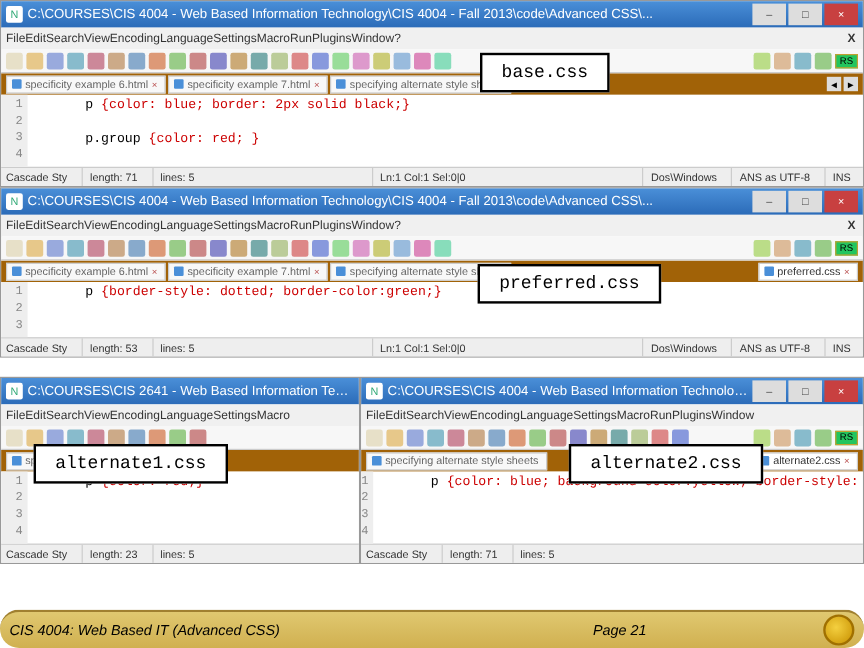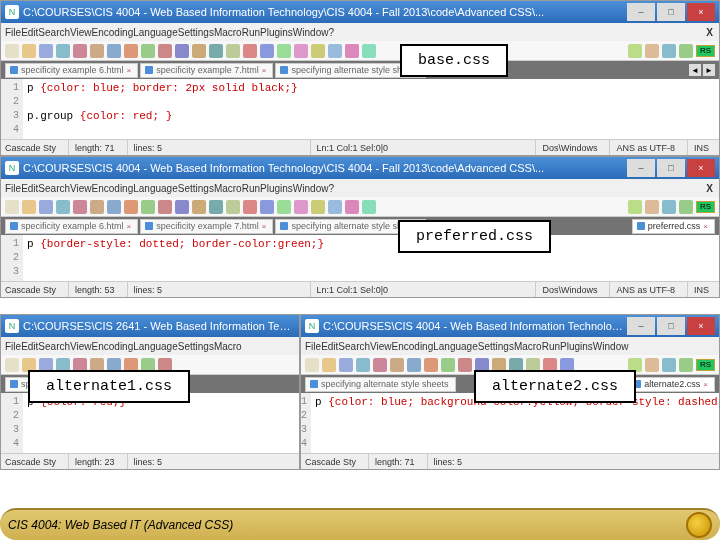--- a/index.html
+++ b/index.html
@@ -22,33 +22,33 @@
   .toolbar { background: #f7f7f7; height: 20px; display: flex; align-items: center; padding: 0 4px; gap: 3px; border-bottom: 1px solid #ccc; position: relative; }
   .tb-icon { width: 14px; height: 14px; border-radius: 2px; }
   .tb-1{background:#e7e0c8}.tb-2{background:#e7c88a}.tb-3{background:#9ad}.tb-4{background:#8bc}.tb-5{background:#c89}
   .tb-6{background:#ca8}.tb-7{background:#8ac}.tb-8{background:#d97}.tb-9{background:#9c8}.tb-10{background:#c88}
   .tb-11{background:#88c}.tb-12{background:#ca7}.tb-13{background:#7aa}.tb-14{background:#bc9}.tb-15{background:#d88}
   .tb-16{background:#89d}.tb-17{background:#9d9}.tb-18{background:#d9c}.tb-19{background:#cc7}.tb-20{background:#9bd}
   .tb-21{background:#d8b}.tb-22{background:#8db}.tb-23{background:#bd8}.tb-24{background:#db9}
   .toolbar-right { margin-left: auto; display: flex; gap: 3px; align-items: center; }
   .rs-chip { background: #22c55e; border: 1px solid #c0a030; font-size: 8px; padding: 0 3px; height: 12px; display: flex; align-items: center; }
 
-  .tabbar { background: #737373; height: 18px; display: flex; align-items: center; font-size: 9px; padding: 0 4px; gap: 2px; overflow: hidden; }
+  .tabbar { background: #a16207; height: 18px; display: flex; align-items: center; font-size: 9px; padding: 0 4px; gap: 2px; overflow: hidden; }
   .tab { background: #f8f8f8; border: 1px solid #ccc; padding: 0 6px 0 4px; height: 15px; display: flex; align-items: center; gap: 3px; color: #666; white-space: nowrap; }
   .tab.active { background: #fff; color: #333; }
   .tab-ico { width: 8px; height: 8px; background: #4a8fd8; border-radius: 1px; }
   .tab-x { color: #b55; font-size: 8px; }
   .tab-nav { margin-left: auto; display: flex; gap: 2px; }
   .tab-nav span { width: 12px; height: 12px; background: #ddd; font-size: 8px; display: flex; align-items: center; justify-content: center; }
 
   .code-area { display: flex; background: #fff; font-family: 'Consolas','Courier New',monospace; font-size: 11px; }
   .gutter { width: 22px; background: #eee; text-align: right; padding: 2px 4px 2px 0; color: #888; font-size: 10px; }
   .gutter div { height: 14px; line-height: 14px; }
   .code-lines { padding: 2px 4px; flex: 1; }
-  .code-lines div { height: 14px; line-height: 14px; white-space: pre; }
+  .code-lines div { height: 14px; line-height: 14px; white-space: pre; margin-left: 44px; }
   .c-sel   { color: #000; }
   .c-brace { color: #c00; }
   .c-class { color: #000; }
 
   .statusbar { background: #eee; border-top: 1px solid #ccc; height: 16px; display: flex; align-items: center; font-size: 9px; color: #333; padding: 0 4px; gap: 6px; }
   .statusbar .sp { flex: 1; }
   .sb-cell { border-left: 1px solid #ccc; padding: 0 6px; height: 100%; display: flex; align-items: center; }
   .sb-cell:first-child { border-left: none; padding-left: 0; }
 
   .callout { position: absolute; background: #fff; border: 2px solid #000; padding: 6px 16px; font-family: 'Courier New', monospace; font-size: 15px; z-index: 50; }
@@ -411,14 +411,15 @@
   </div>
 </div>
 
 <div class="callout" style="left:400px; top:44px;">base.css</div>
 <div class="callout" style="left:398px; top:220px;">preferred.css</div>
 <div class="callout" style="left:28px; top:370px;">alternate1.css</div>
 <div class="callout" style="left:474px; top:370px;">alternate2.css</div>
 
 <div class="footer">
   <div class="fseg">CIS 4004: Web Based IT (Advanced CSS)</div>
+  <div class="fseg center">Page 21</div>
   <div class="footer-logo"></div>
 </div>
 
 </body></html>

